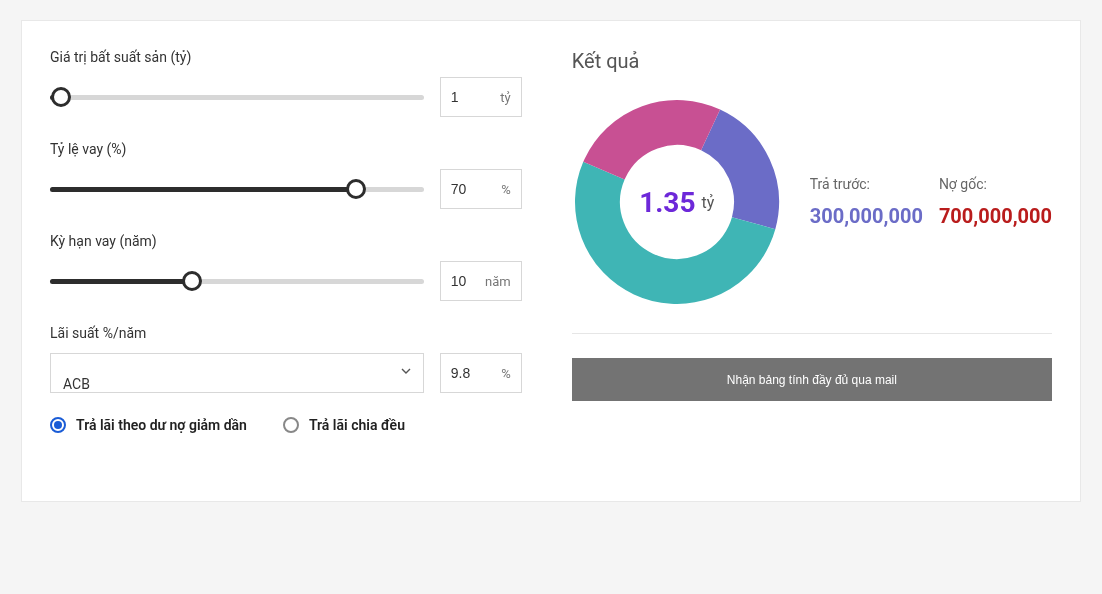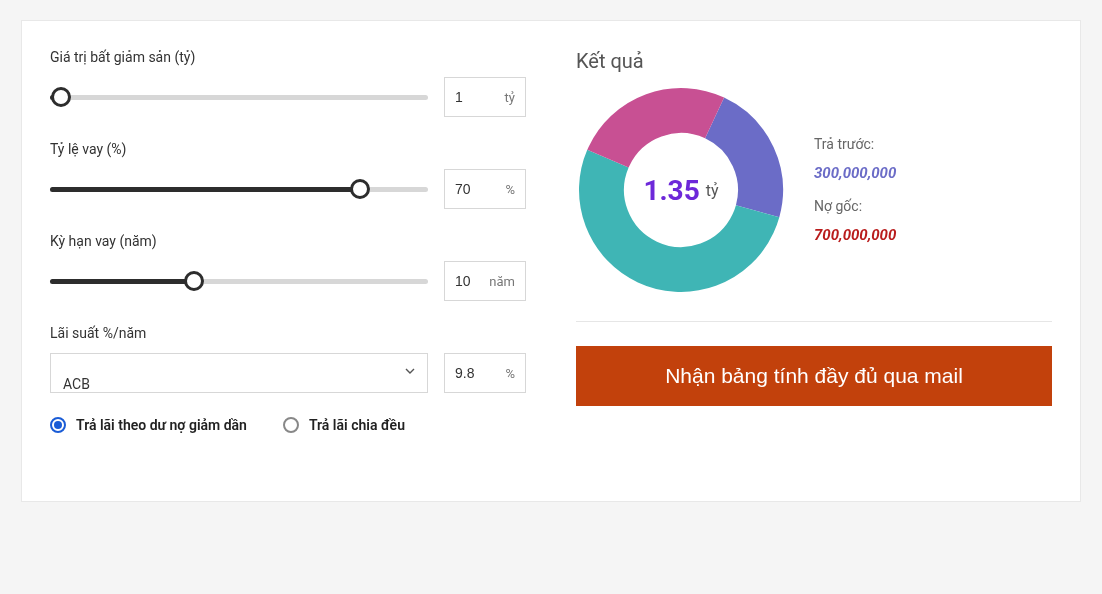--- a/index.html
+++ b/index.html
@@ -154,21 +154,21 @@
     background: #fff;
     font-size: 14px;
     font-weight: 700;
     letter-spacing: 0.5px;
     cursor: pointer;
     color: #222;
   }
   .result-title {
     font-size: 20px;
     color: #555;
-    margin-bottom: 12px;
+    margin-bottom: 24px;
     font-weight: 400;
   }
   .result-body {
     display: flex;
     align-items: center;
     gap: 28px;
     padding-bottom: 26px;
     border-bottom: 1px solid #e6e6e6;
   }
   .donut-wrap {
@@ -190,32 +190,31 @@
     font-size: 28px;
     font-weight: 700;
     color: #6d28d9;
   }
   .donut-unit {
     font-size: 16px;
     color: #555;
   }
   .legend {
     display: flex;
-    flex-direction: column;
+    flex-direction: row;
     gap: 16px;
   }
   .legend-item .lg-label {
     font-size: 14px;
     color: #666;
   }
   .legend-item .lg-value {
-    font-size: 15px;
+    font-size: 20px;
     font-weight: 700;
     margin-top: 12px;
-    font-style: italic;
   }
   .c-purple { color: #6b6cc7; }
   .c-teal { color: #b91c1c; }
   .c-pink { color: #c85093; }
   .monthly-row {
     display: flex;
     justify-content: space-between;
     align-items: center;
     padding: 22px 0 30px;
     border-bottom: 1px solid #e6e6e6;
@@ -224,39 +223,39 @@
     font-size: 14px;
     color: #666;
   }
   .monthly-value {
     font-size: 30px;
     font-weight: 700;
     color: #222;
   }
   .mail-btn {
     width: 100%;
-    height: 60px;
-    background: #c2410c;
+    height: 43px;
+    background: #737373;
     color: #fff;
     border: none;
-    font-size: 21px;
+    font-size: 12px;
     font-weight: 500;
     cursor: pointer;
     margin-top: 24px;
   }
 </style>
 </head>
 <body>
 
 <div class="container">
 
   <div class="left-panel">
 
     <div class="field-group">
-      <label class="field-label">Giá trị bất giảm sản (tỷ)</label>
+      <label class="field-label">Giá trị bất suất sản (tỷ)</label>
       <div class="slider-row">
         <div class="slider-wrap">
           <div class="slider-track">
               <div class="slider-fill" style="width: 3%;"></div>
             </div>
           <div class="slider-thumb" style="left: 3%;"></div>
         </div>
         <div class="value-box">
           <input class="value-input" value="1" style="">
           <span class="value-suffix">tỷ</span>

